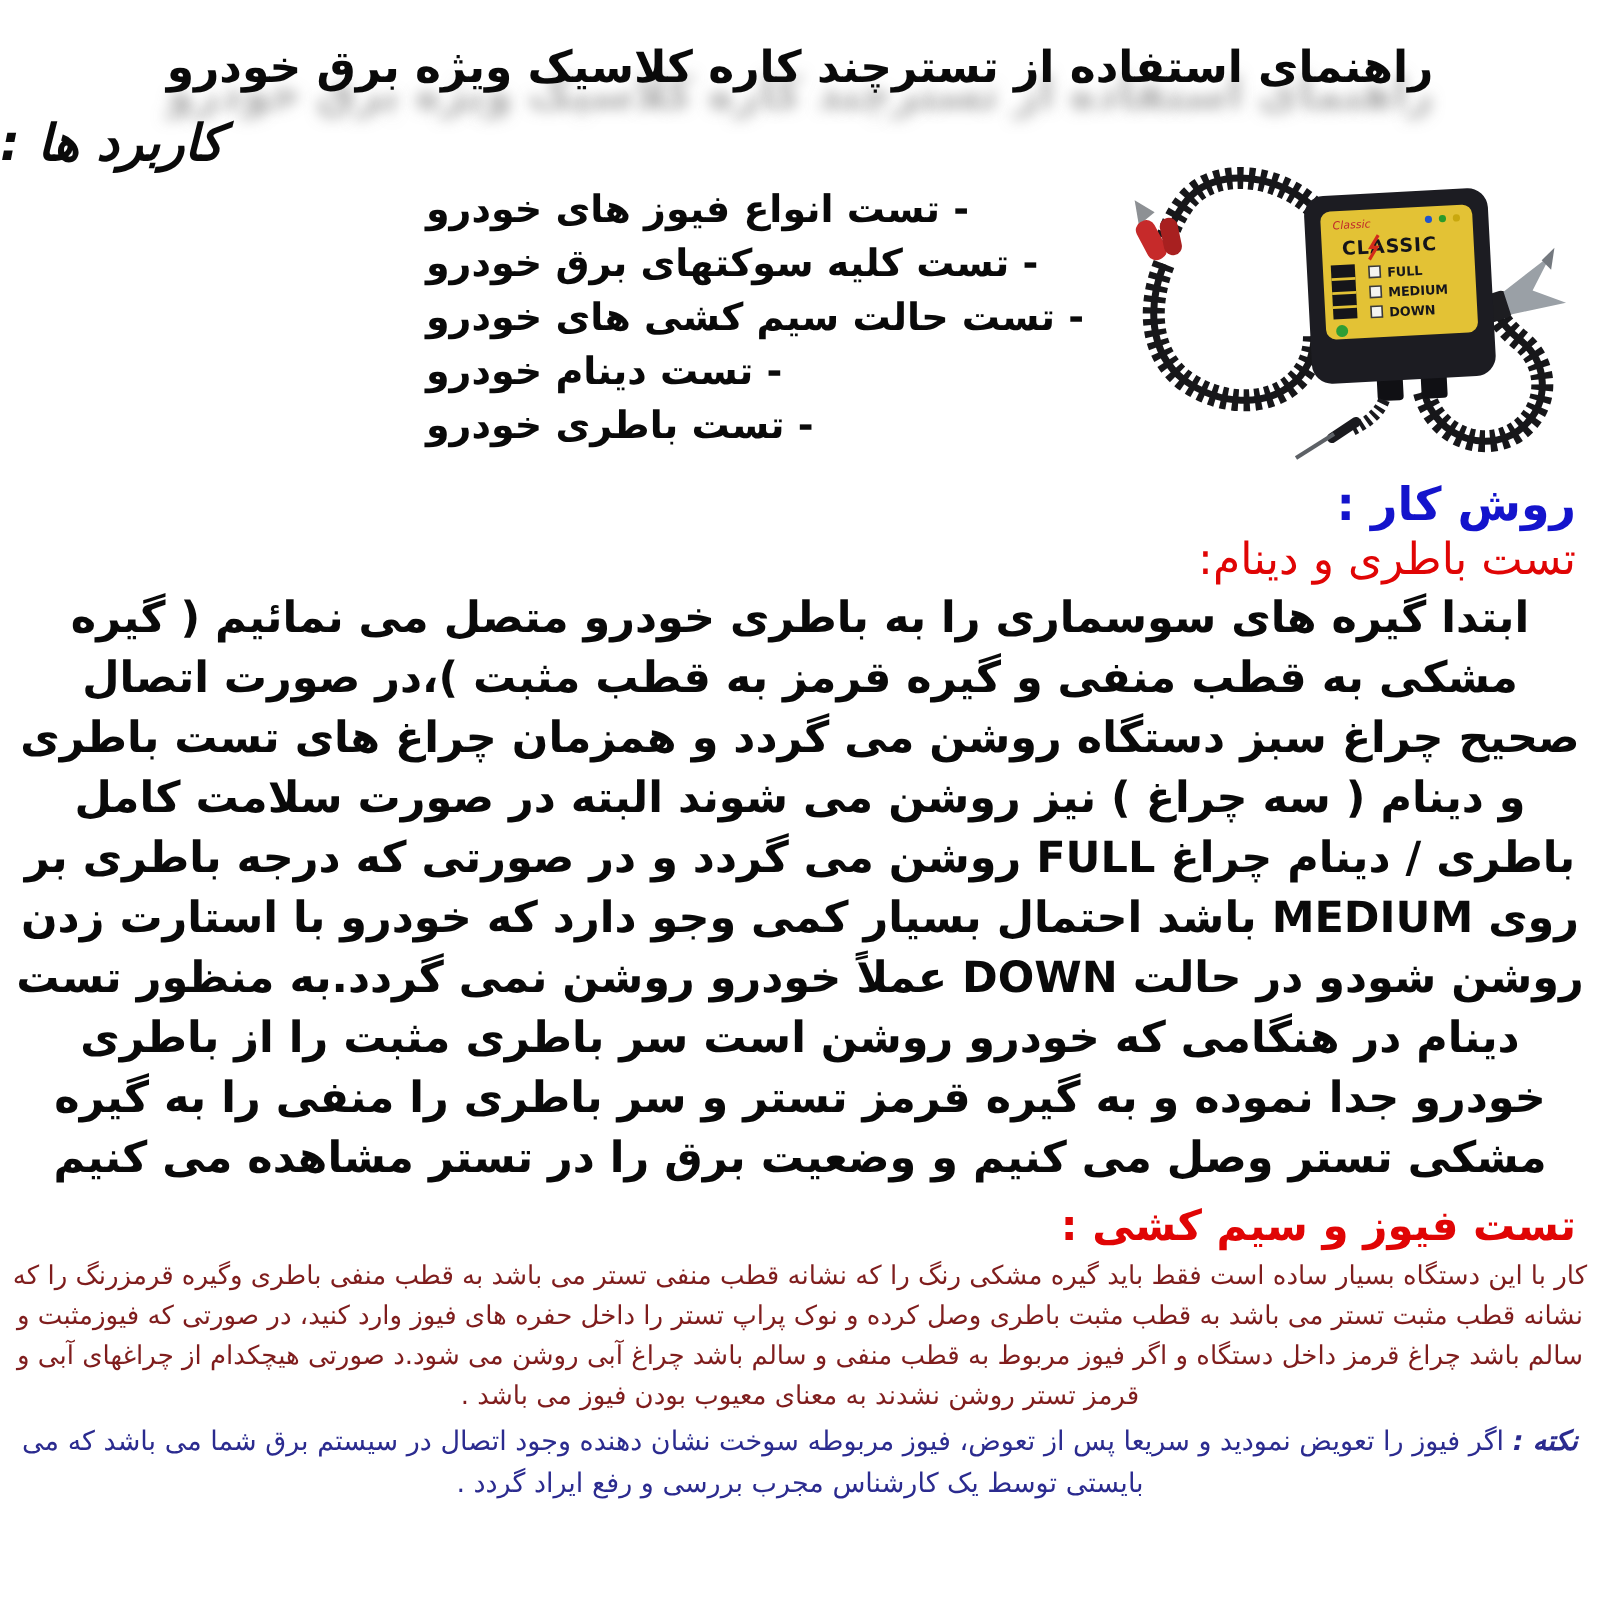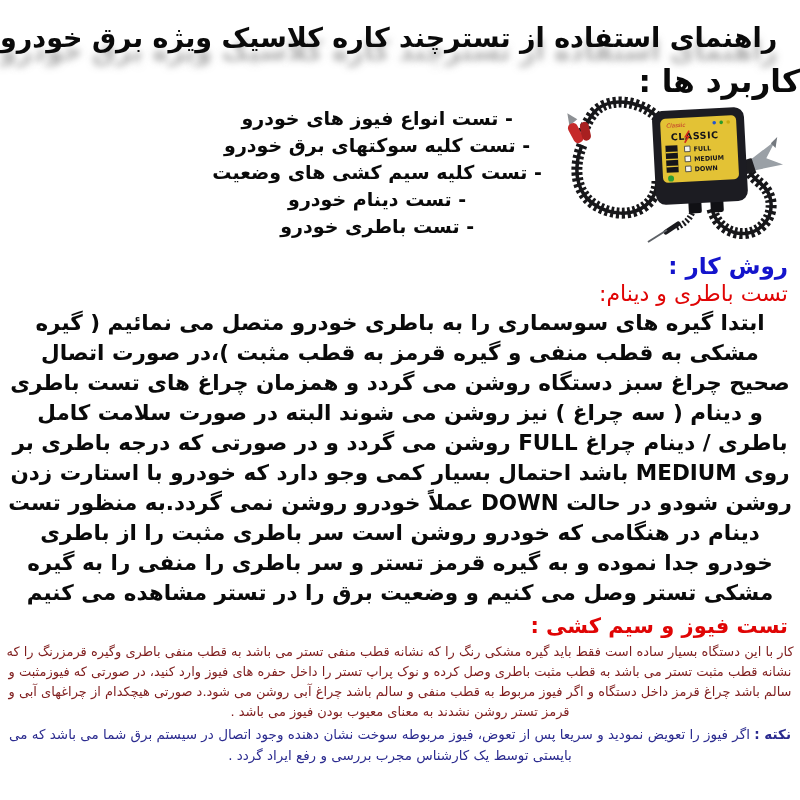--- a/index.html
+++ b/index.html
@@ -1,38 +1,39 @@
 <!DOCTYPE html>
 <html lang="fa"><head>
 <meta charset="utf-8">
 <style>
   html,body{margin:0;padding:0;background:#ffffff;}
   body{width:800px;height:800px;overflow:hidden;font-family:"DejaVu Sans",sans-serif;color:#0a0a0a;}
   .page{width:800px;height:800px;position:relative;}
 
   .title{
     margin-top:22px;
-    text-align:left;
-    font-size:27px;
+    text-align:center;
+    font-size:22px;
     font-weight:bold;
     white-space:nowrap;
     direction:rtl;
     text-shadow:0 13px 7px rgba(110,110,110,0.55);
   }
   .apps-heading{
     margin-top:10px;
-    text-align:right;
-    font-size:31px;
+    text-align:left;
+    font-size:25px;
     font-weight:bold;
     direction:rtl;
+    font-style:italic;
   }
   .apps-area{position:relative;height:152px;margin-top:2px;}
   .app-list{
     position:absolute;right:258px;top:4px;
-    direction:rtl;text-align:center;
+    direction:rtl;text-align:left;
     font-size:19px;font-weight:bold;line-height:27px;
   }
   .device-svg{position:absolute;right:2px;top:-8px;}
 
   .method-heading{
     direction:rtl;text-align:right;padding-right:12px;
     font-size:23px;font-weight:bold;color:#1414cc;margin-top:0;
   }
   .battery-heading{
     direction:rtl;text-align:right;padding-right:12px;
@@ -50,41 +51,41 @@
   .fuse-text{
     direction:rtl;text-align:center;
     font-size:13px;font-weight:normal;line-height:20px;
     padding:4px 6px 0 6px;color:#7f1d1d;
   }
   .note{
     direction:rtl;text-align:center;
     font-size:13.5px;line-height:21px;color:#2b2b8f;
     padding:2px 6px 0 6px;
   }
-  .note .note-label{font-weight:bold;}
+  .note .note-label{font-weight:bold;font-style:italic;}
 
   
   .coil{fill:none;stroke:#17171a;stroke-width:11;stroke-dasharray:3 2.6;}
   .cord{fill:none;stroke:#17171a;stroke-width:3.5;}
   .coil-thin{fill:none;stroke:#1a1a1e;stroke-width:6;stroke-dasharray:2 2;}
 </style>
 </head>
 <body>
 
 <div class="page">
 
   <div class="title">راهنمای استفاده از تسترچند کاره  کلاسیک ویژه برق خودرو</div>
 
   <div class="apps-heading">کاربرد ها :</div>
 
   <div class="apps-area">
     <div class="app-list">
       <div>- تست انواع فیوز های خودرو</div>
       <div>- تست کلیه سوکتهای برق خودرو</div>
-      <div>- تست کلیه سیم کشی های وضعیت</div>
+      <div>- تست حالت سیم کشی های خودرو</div>
       <div>- تست دینام خودرو</div>
       <div>- تست باطری خودرو</div>
     </div>
 
     <svg class="device-svg" width="252" height="158" viewBox="0 0 252 158" xmlns="http://www.w3.org/2000/svg">
 
       <g>
         <path class="cord" d="M115,28 C96,6 60,2 46,22 C41,29 38,36 36,44"></path>
         <path class="coil" d="M115,28 C96,6 60,2 46,22 C41,29 38,36 36,44"></path>
         <path class="cord" d="M36,52 C28,72 28,96 46,110 C64,123 86,123 99,113 C108,106 111,97 111,88"></path>

